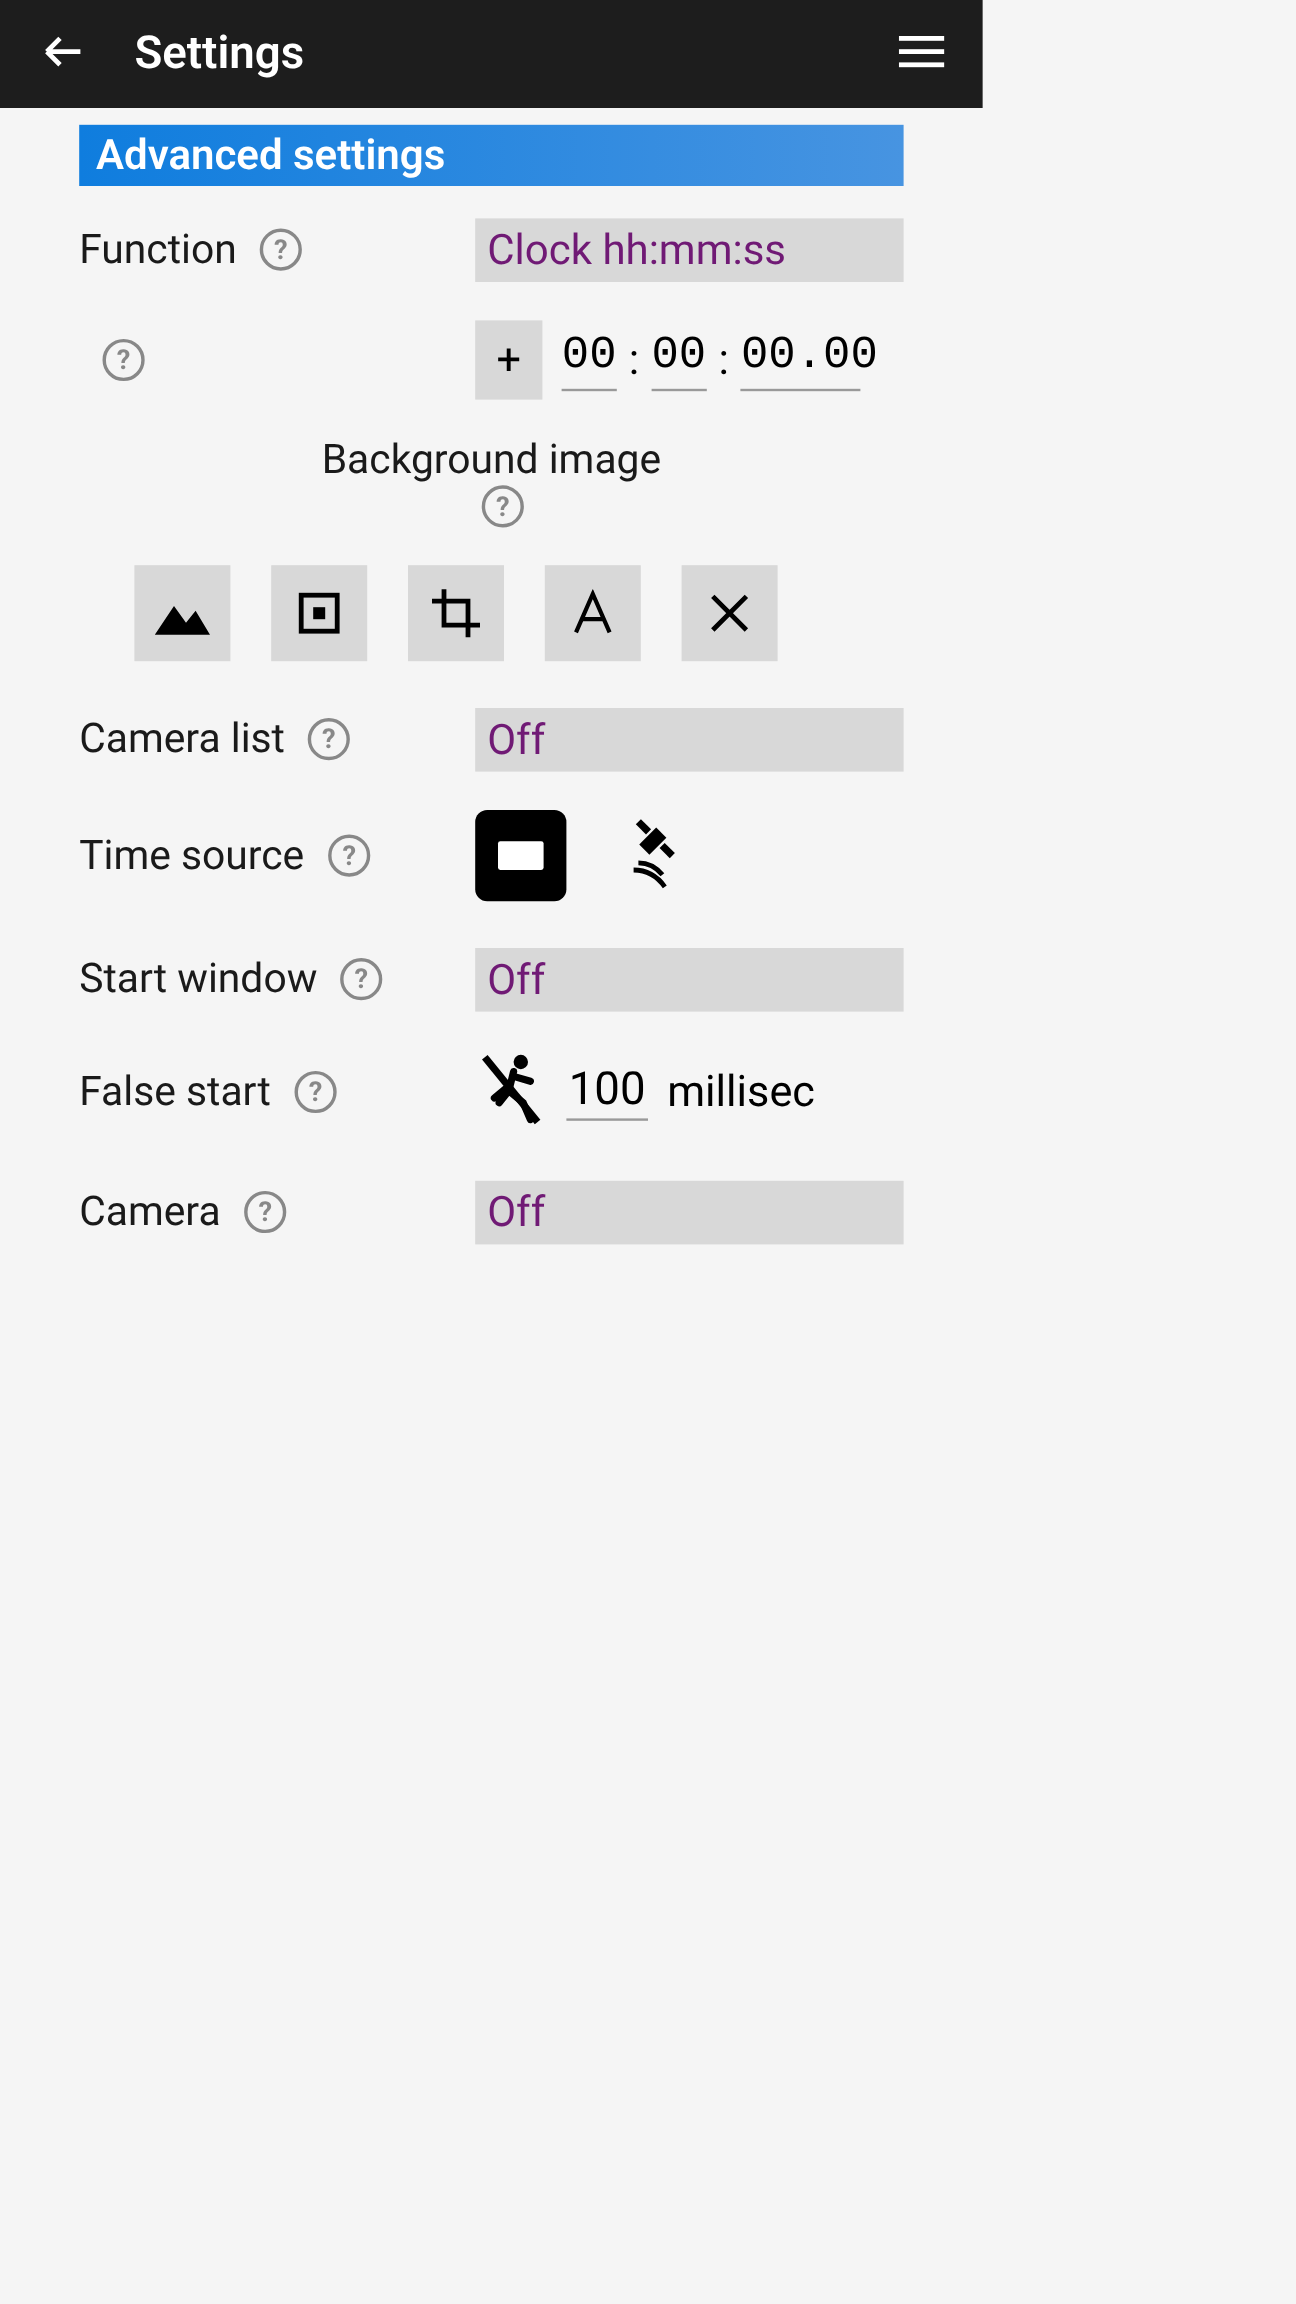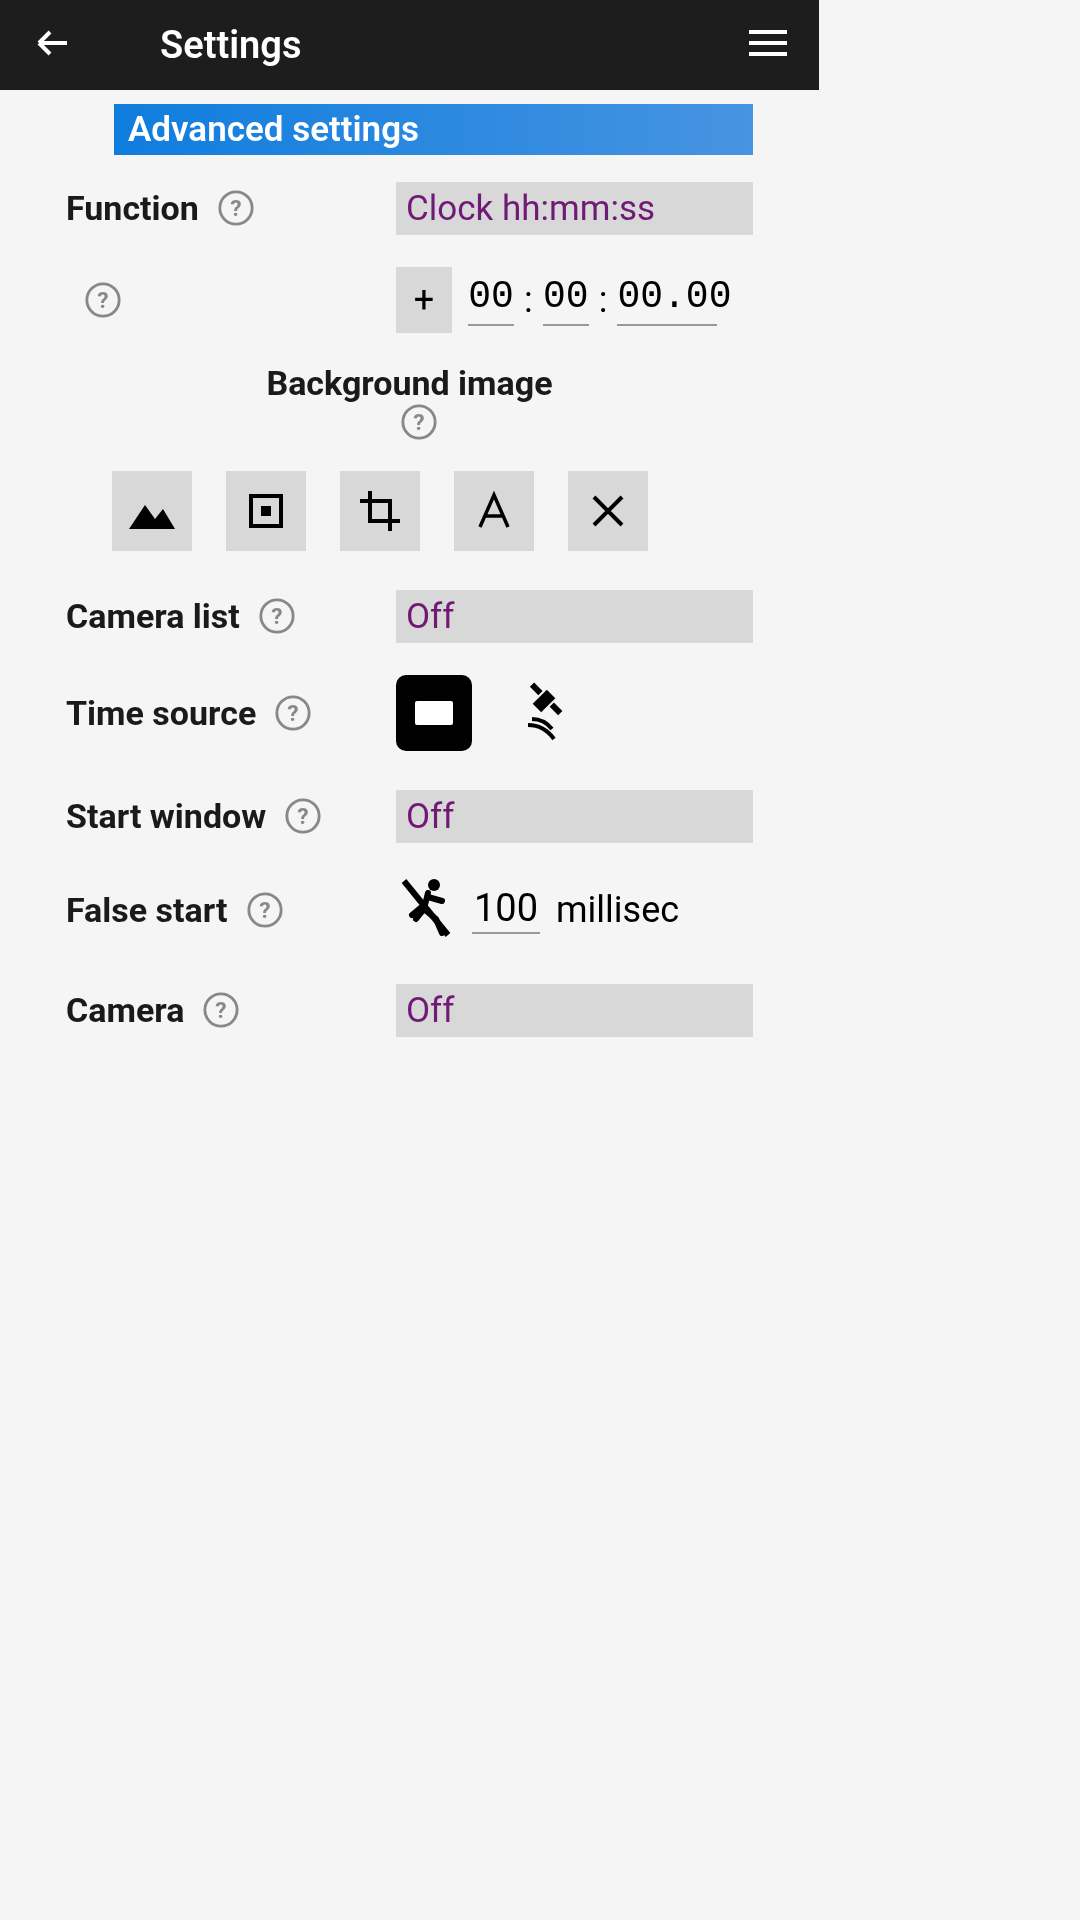--- a/index.html
+++ b/index.html
@@ -18,54 +18,53 @@
       padding: 0 32px;
       position: relative;
     }
     .back-arrow {
       cursor: pointer;
     }
     .header-title {
       color: #fff;
       font-size: 38px;
       font-weight: 600;
-      margin-left: 88px;
+      margin-left: 40px;
     }
     .menu-icon {
       position: absolute;
       right: 32px;
       cursor: pointer;
     }
     .content {
       padding: 14px 66px;
     }
     .section-header {
       background: linear-gradient(to right, #0f7dde, #4794e1);
       color: #fff;
       font-size: 35px;
       font-weight: 600;
       padding: 5px 14px;
       margin-bottom: 24px;
-      margin-left: 48px;
     }
     .row {
       display: flex;
       align-items: center;
       margin-bottom: 30px;
       min-height: 58px;
     }
     .label-group {
       display: flex;
       align-items: center;
       width: 330px;
       flex-shrink: 0;
     }
     .label {
       font-size: 34px;
-      font-weight: 700;
+      font-weight: 400;
       color: #1a1a1a;
     }
     .help-icon {
       width: 38px;
       height: 38px;
       margin-left: 18px;
       flex-shrink: 0;
     }
     .help-icon circle {
       fill: none;

